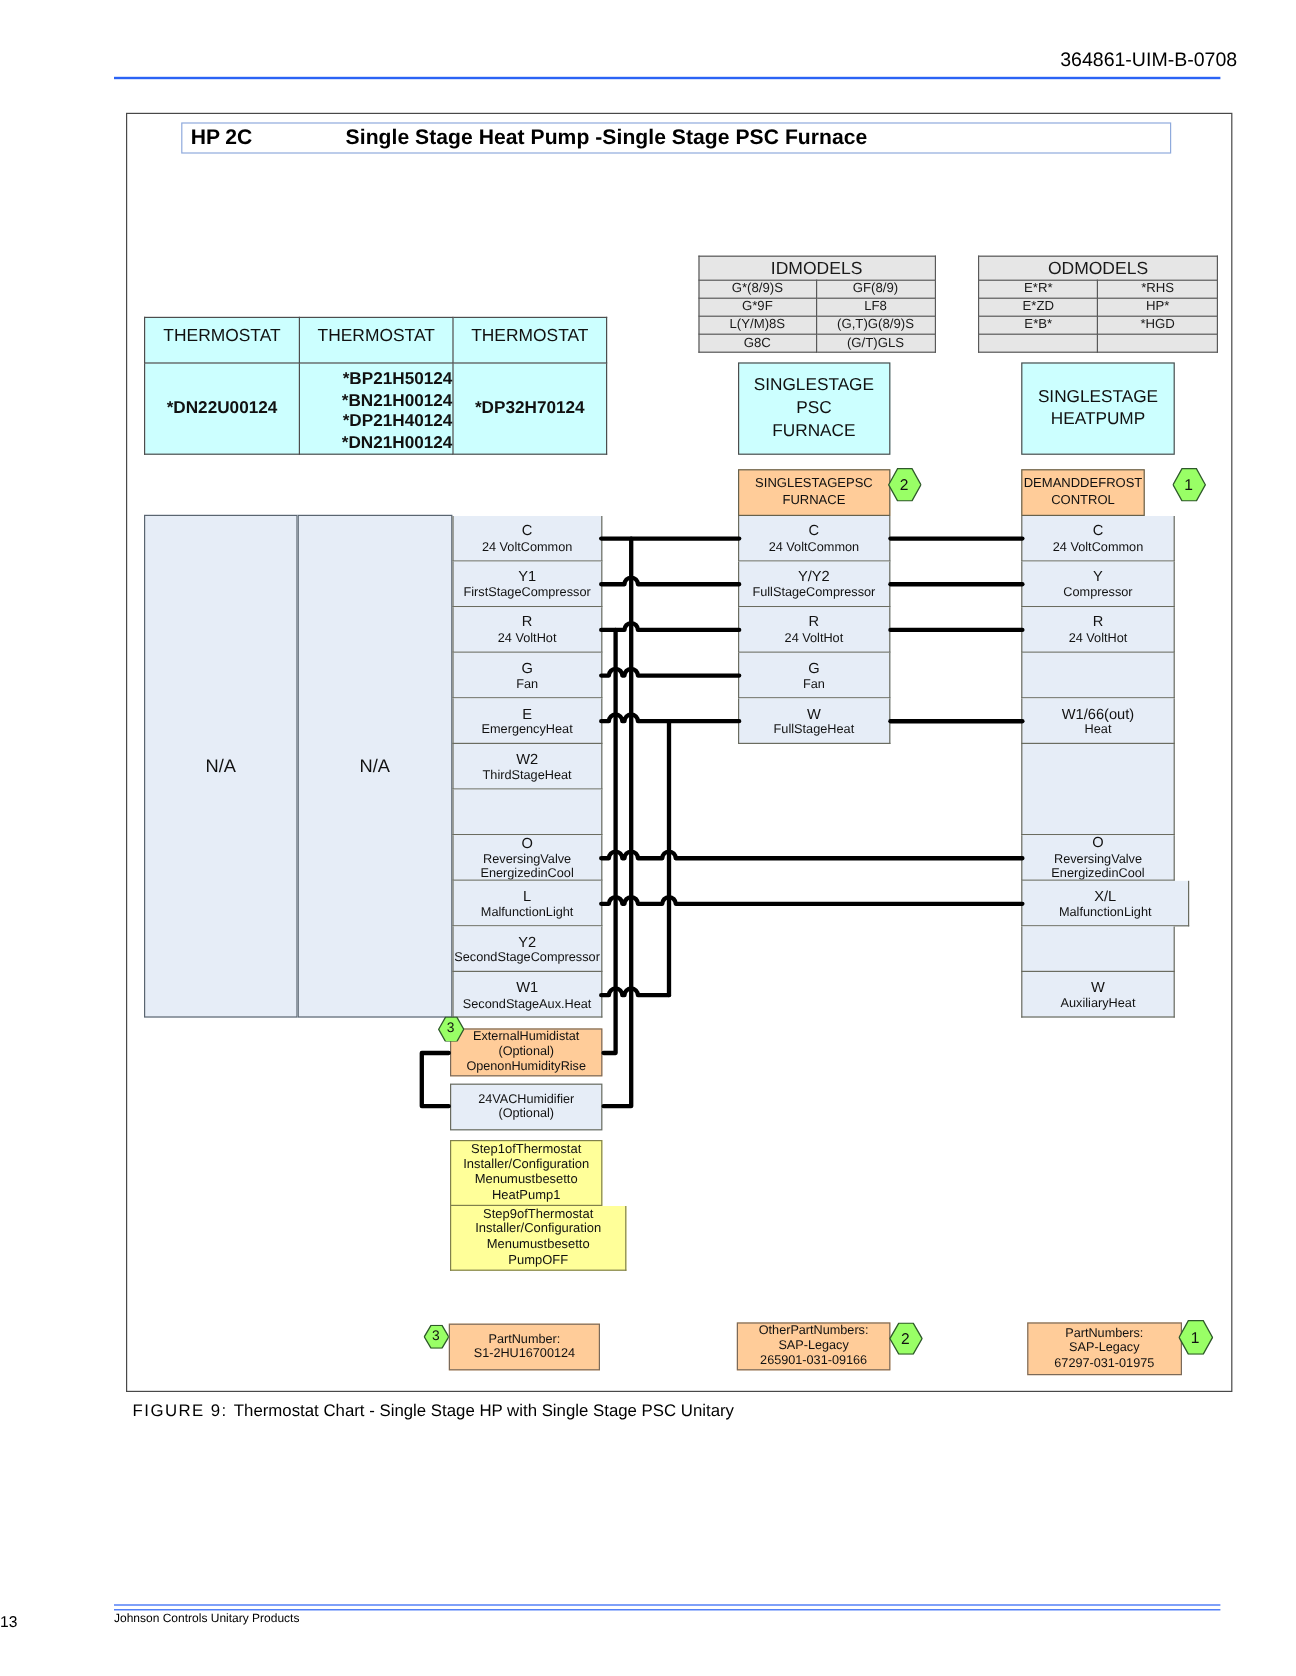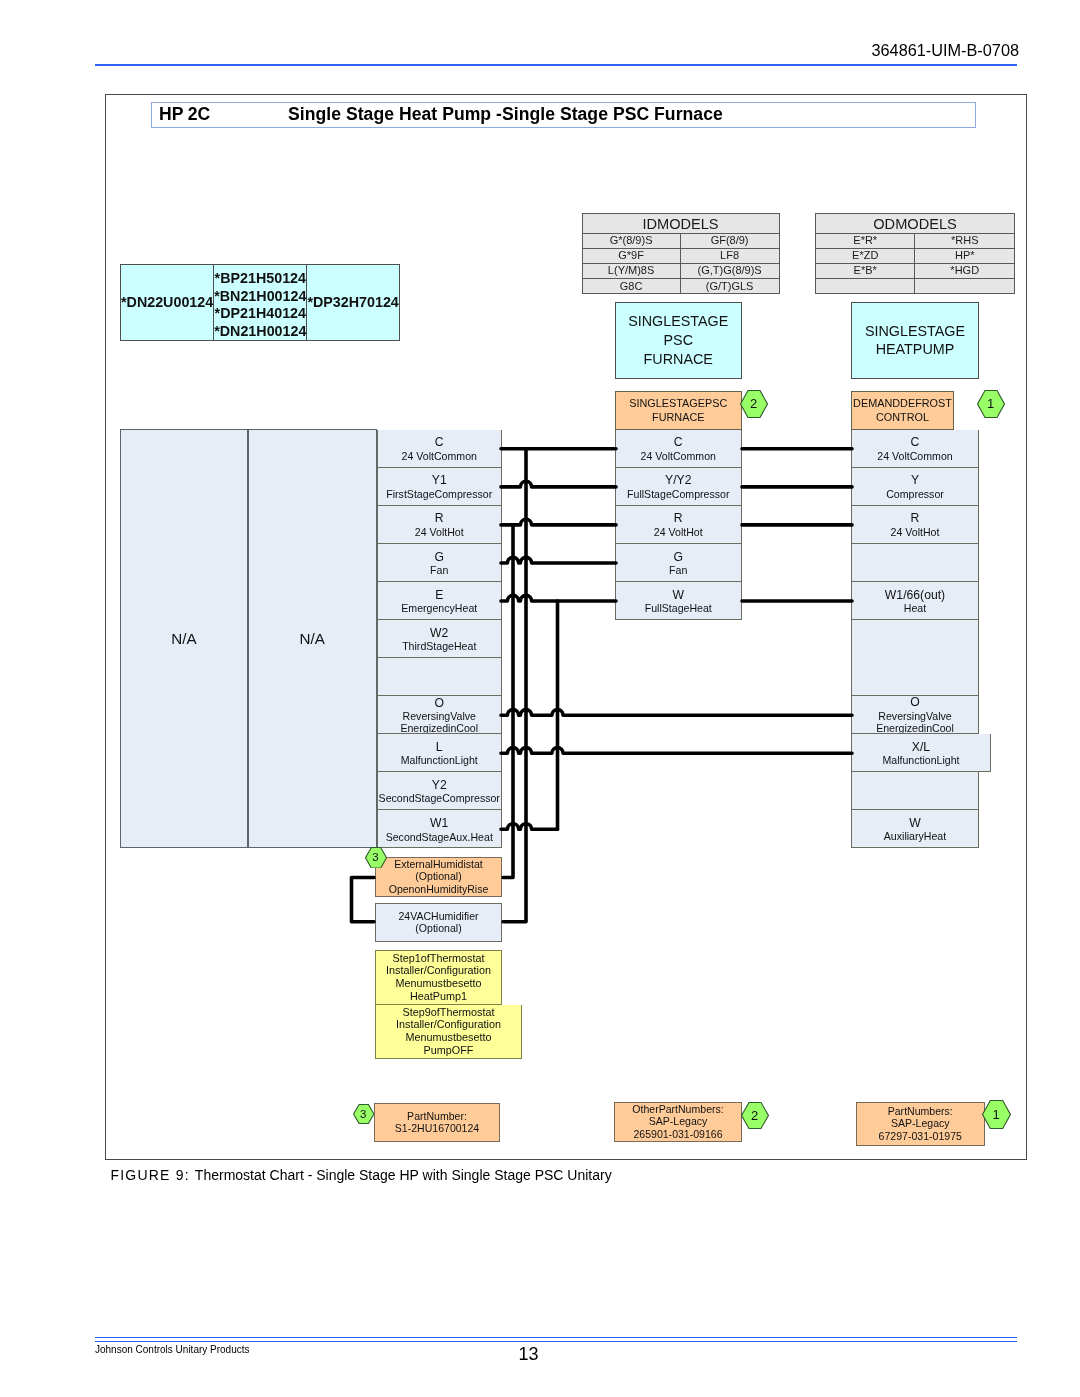--- a/index.html
+++ b/index.html
@@ -1,39 +1,39 @@
 <!DOCTYPE html>
 <html><head>
 <meta charset="utf-8">
 <style>
   html,body{margin:0;padding:0;}
   body{width:1080px;height:1397px;background:#fff;font-family:"Liberation Sans",sans-serif;position:relative;overflow:hidden;}
   .abs{position:absolute;box-sizing:border-box;}
   .ctr{display:flex;flex-direction:column;align-items:center;justify-content:center;text-align:center;overflow:hidden;}
   .ctr > div{width:100%;}
-  #doccode{left:0;top:41px;width:1019px;text-align:right;font-size:16.3px;}
+  #doccode{left:12px;top:41px;width:1019px;text-align:right;font-size:16.3px;}
   #hdr-rule{left:95px;top:63.5px;width:922px;height:0;border-top:2.4px solid #2b63f5;}
   #ftr-rule1{left:95px;top:1336.6px;width:922px;height:0;border-top:1.8px solid #2b63f5;}
   #ftr-rule2{left:95px;top:1340.6px;width:922px;height:0;border-top:1.8px solid #2b63f5;}
   #ftr-left{left:95px;top:1343.5px;font-size:10px;}
-  #ftr-page{left:0;top:1343.5px;width:1017px;text-align:center;font-size:18px;padding-left:40px;}
+  #ftr-page{left:0;top:1343.5px;width:1017px;text-align:left;font-size:13px;}
   #frame{left:105px;top:94px;width:922px;height:1066px;border:1.4px solid #484848;}
   #titlebar{left:151px;top:102px;width:825px;height:25.5px;border:1.2px solid #8faadc;background:#fff;}
   #title-code{left:159px;top:104px;font-size:17.6px;font-weight:bold;letter-spacing:-0.08px;}
   #title-text{left:288px;top:104px;font-size:17.6px;font-weight:bold;letter-spacing:0.035px;}
   #figcap{left:110.5px;top:1166.5px;font-size:14px;white-space:nowrap;}
   #figcap b{font-weight:normal;letter-spacing:1.2px;}
   .mtbl{border-collapse:collapse;position:absolute;}
   .mtbl td{border:1px solid #595959;background:#e6e6e6;text-align:center;font-size:11.0px;color:#1a1a1a;padding:0;height:14.2px;line-height:13.2px;}
   .mtbl td.hd{font-size:14.6px;height:18px;line-height:18px;vertical-align:top;padding-top:1px;}
   #ttbl{position:absolute;border-collapse:collapse;}
   #ttbl td{border:1px solid #4d4d4d;background:#ccffff;text-align:center;padding:0;color:#111;}
   #ttbl td.th{font-size:14.5px;height:30px;vertical-align:top;padding-top:7px;}
   #ttbl td.tv{font-size:14.3px;font-weight:bold;line-height:1.225;vertical-align:middle;}
-  #ttbl td.tv.multi{vertical-align:top;padding-top:5px;}
+  #ttbl td.tv.multi{vertical-align:top;padding-top:5px;text-align:right;}
   .cyanbox{background:#ccffff;border:1px solid #4d4d4d;font-size:14.35px;line-height:1.295;color:#111;}
   .orangehdr{background:#ffcc99;border:1px solid #66614d;font-size:10.85px;line-height:1.35;color:#111;}
   .term{background:#e6edf7;border:1px solid #6a6c60;border-top:none;font-size:10.6px;line-height:1.28;color:#111;padding-top:2px;}
   .nabox{background:#e6edf7;border:1px solid #5a6570;font-size:15.2px;color:#111;}
   .ybox{background:#ffff99;border:1px solid #80804d;font-size:10.8px;line-height:1.19;color:#111;}
   .obox{background:#ffcc99;border:1px solid #7a6a5a;font-size:10.55px;line-height:1.19;color:#111;}
   .bbox{background:#e6edf7;border:1px solid #6a6c60;font-size:10.55px;line-height:1.19;color:#111;}
   .ln{width:100%;white-space:nowrap;}
   [data-name="terminal-code"]{font-size:12.2px;line-height:1.12;}
   [data-name="terminal-desc"]{line-height:1.16;}
@@ -91,20 +91,25 @@
         <td style="width:100px" data-name="od-model-cell">*HGD</td>
       </tr>
 <tr data-name="table-row">
         <td style="width:100px" data-name="od-model-cell"></td>
         <td style="width:100px" data-name="od-model-cell"></td>
       </tr>
 </tbody>
   </table>
 <table id="ttbl" style="left:120px;top:264px;" data-name="thermostat-table">
 <tbody>
+      <tr data-name="thermostat-header-row">
+<td class="th" style="width:128px" data-name="thermostat-header">THERMOSTAT</td>
+<td class="th" style="width:127px" data-name="thermostat-header">THERMOSTAT</td>
+<td class="th" style="width:127px" data-name="thermostat-header">THERMOSTAT</td>
+</tr>
       <tr data-name="thermostat-value-row">
 <td class="tv" style="height:66px" data-name="thermostat-model">
           <div class="ln" data-name="text-line">*DN22U00124</div>
         </td>
 <td class="tv multi" style="height:66px" data-name="thermostat-model">
           <div class="ln" data-name="text-line">*BP21H50124</div>
           <div class="ln" data-name="text-line">*BN21H00124</div>
           <div class="ln" data-name="text-line">*DP21H40124</div>
           <div class="ln" data-name="text-line">*DN21H00124</div>
         </td>

